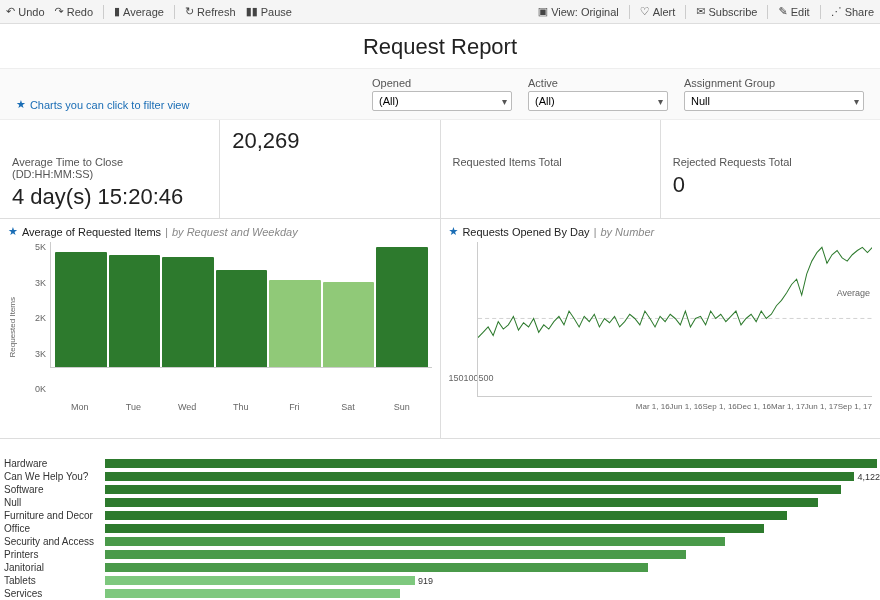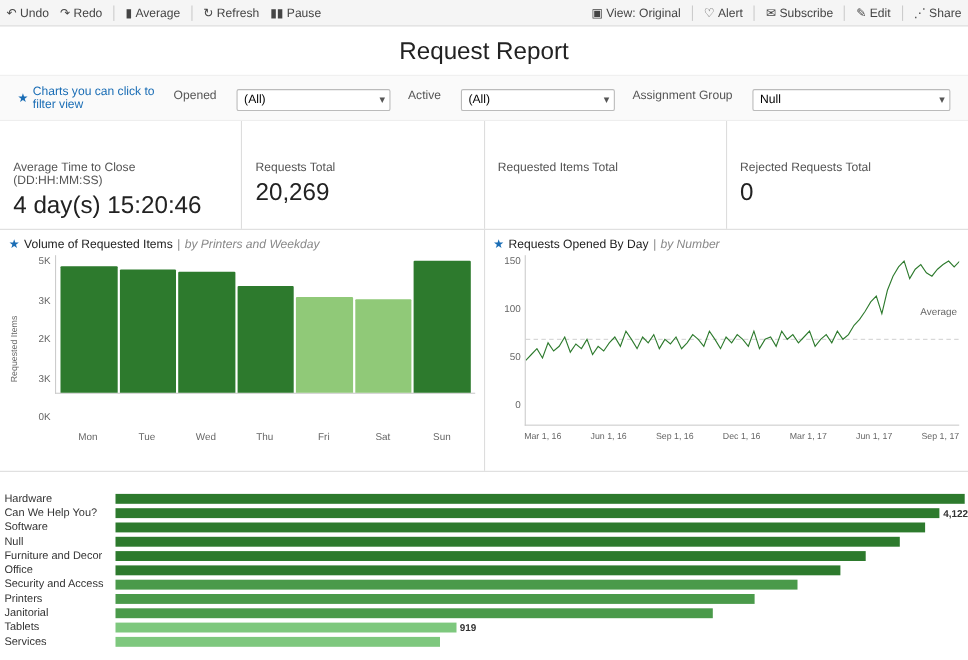--- a/index.html
+++ b/index.html
@@ -17,21 +17,21 @@
     
     .page-title-bar { padding: 10px 16px 8px; border-bottom: 1px solid #eee; text-align: center; }
     .page-title { font-size: 22px; font-weight: 300; color: #222; }
 
     
     .filter-bar {
       display: flex; align-items: flex-end; padding: 8px 16px; gap: 16px;
       border-bottom: 1px solid #eee; background: #fafafa;
     }
     .filter-info { font-size: 11px; color: #1a6db5; display: flex; align-items: center; gap: 4px; flex: 1; align-self: flex-end; }
-    .filter-group { display: flex; flex-direction: row; gap: 18px; }
+    .filter-group { display: flex; flex-direction: column; gap: 2px; }
     .filter-label { font-size: 11px; color: #555; }
     .filter-select {
       border: 1px solid #bbb; border-radius: 2px; padding: 3px 20px 3px 6px;
       font-size: 11px; background: #fff; appearance: none; width: 140px;
       position: relative; cursor: pointer;
     }
     .select-wrapper { position: relative; display: inline-block; }
     .select-wrapper::after { content: '▾'; position: absolute; right: 5px; top: 50%; transform: translateY(-50%); font-size: 10px; color: #555; pointer-events: none; }
     .filter-group-wide .filter-select { width: 180px; }
 
@@ -60,21 +60,21 @@
     .bar-chart-xlabels { display: flex; gap: 2px; padding: 2px 4px 0; }
     .bar-chart-xlabel { flex: 1; text-align: center; font-size: 9px; color: #666; }
 
     
     .category-area { display: flex; overflow: hidden; height: 205px; }
     .cat-labels { width: 105px; flex-shrink: 0; padding: 0 4px; padding-top: 18px; }
     .cat-label { font-size: 10px; color: #333; line-height: 1; padding: 1px 0; height: 13px; display: flex; align-items: center; }
     .cat-bars-area { flex: 1; position: relative; }
     .cat-bar-row { display: flex; align-items: center; height: 13px; margin-bottom: 0; }
     .cat-bar { height: 9px; border-radius: 0; }
-    .cat-bar-val { font-size: 9px; color: #333; margin-left: 3px; font-weight: bold; }
+    .cat-bar-val { font-size: 9px; color: #333; margin-left: 3px; }
     .cat-bars-header { height: 18px; display: flex; align-items: center; font-size: 9px; color: #888; padding-left: 2px; }
   </style>
 </head>
 <body>
 
 <div class="toolbar">
   <span class="toolbar-btn">
     <span>↶</span>
     <span>Undo</span>
   </span>
@@ -157,40 +157,39 @@
     </div>
   </div>
 </div>
 
 <div class="kpi-row" id="kpi-row">
     <div class="kpi-cell">
     <div class="kpi-label">Average Time to Close (DD:HH:MM:SS)</div>
     <div class="kpi-value">4 day(s) 15:20:46</div>
   </div>
     <div class="kpi-cell">
-    <div class="kpi-label">Requests Total</div>
     <div class="kpi-value">20,269</div>
   </div>
     <div class="kpi-cell">
     <div class="kpi-label">Requested Items Total</div>
   </div>
     <div class="kpi-cell">
     <div class="kpi-label">Rejected Requests Total</div>
     <div class="kpi-value">0</div>
   </div>
   </div>
 
 <div class="charts-area">
 
   <div class="chart-panel">
     <div class="chart-title">
       <span class="star">★</span>
-      <span>Volume of Requested Items</span>
+      <span>Average of Requested Items</span>
       <span class="by-label">|</span>
-      <span class="by-label">by Printers and Weekday</span>
+      <span class="by-label">by Request and Weekday</span>
     </div>
     <div class="bar-chart-container">
       <div style="display:flex;align-items:center;width:14px;flex-shrink:0;">
         <span style="font-size:8px;color:#666;writing-mode:vertical-rl;transform:rotate(180deg);">Requested Items</span>
       </div>
       <div style="flex:1;display:flex;flex-direction:column;">
         <div style="display:flex;flex:1;">
           <div class="bar-chart-yaxis" id="bar-yaxis">
               <div>5K</div>
               <div>3K</div>
@@ -224,35 +223,35 @@
   </div>
 
   <div class="chart-panel">
     <div class="chart-title">
       <span class="star">★</span>
       <span>Requests Opened By Day</span>
       <span class="by-label">|</span>
       <span class="by-label">by Number</span>
     </div>
     <div style="display:flex;height:155px;">
-      <div style="display:flex;flex-direction:column;justify-content:space-between;align-items:flex-end;padding-right:3px;padding-bottom:14px;font-size:9px;color:#666;width:28px;" id="line-yaxis">
+      <div style="display:flex;flex-direction:row;justify-content:space-between;align-items:flex-end;padding-right:3px;padding-bottom:14px;font-size:9px;color:#666;width:28px;" id="line-yaxis">
           <div>150</div>
           <div>100</div>
           <div>50</div>
           <div>0</div>
         </div>
       <div style="flex:1;position:relative;">
         <svg width="100%" height="100%" viewBox="0 0 390 145" preserveAspectRatio="none" style="border-left:1px solid #ccc;border-bottom:1px solid #ccc;">
 
           <line x1="0" y1="72" x2="390" y2="72" stroke="#aaa" stroke-width="0.5" stroke-dasharray="4,3"></line>
 
           <polyline points="0,90 5,85 10,80 15,88 20,75 25,82 30,78 35,70 40,83 45,76 50,80 55,72 60,85 65,78 70,82 75,75 80,70 85,78 90,65 95,72 100,80 105,70 110,75 115,68 120,80 125,72 130,76 135,70 140,80 145,75 150,68 155,72 160,78 165,65 170,72 175,80 180,70 185,75 190,68 195,72 200,78 205,65 210,80 215,72 220,70 225,78 230,65 235,72 240,68 245,75 250,70 255,65 260,78 265,72 270,68 275,75 280,65 285,72 290,68 295,60 300,55 305,48 310,40 315,35 320,50 325,30 330,18 335,10 340,5 345,20 350,12 355,8 360,15 365,18 370,12 375,8 380,5 385,10 390,5" fill="none" stroke="#2d7a2d" stroke-width="1"></polyline>
         </svg>
         <div style="position:absolute;right:2px;top:46px;font-size:9px;color:#666;">Average</div>
-        <div style="display:flex;justify-content:space-between;font-size:8px;color:#666;margin-top:2px;" id="line-xlabels">
+        <div style="display:flex;justify-content:flex-end;font-size:8px;color:#666;margin-top:2px;" id="line-xlabels">
             <span>Mar 1, 16</span>
             <span>Jun 1, 16</span>
             <span>Sep 1, 16</span>
             <span>Dec 1, 16</span>
             <span>Mar 1, 17</span>
             <span>Jun 1, 17</span>
             <span>Sep 1, 17</span>
           </div>
       </div>
     </div>

